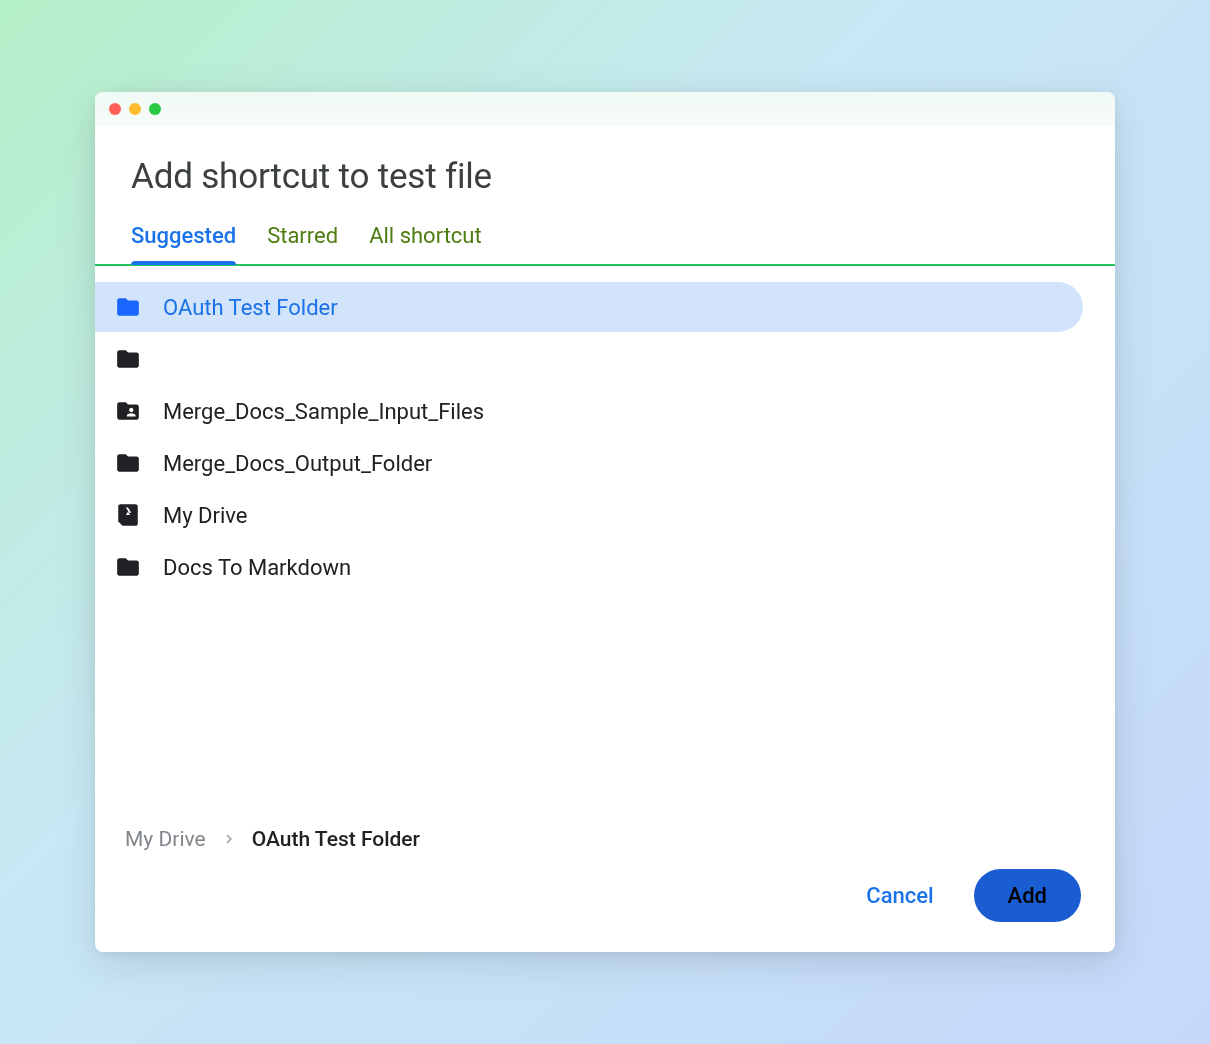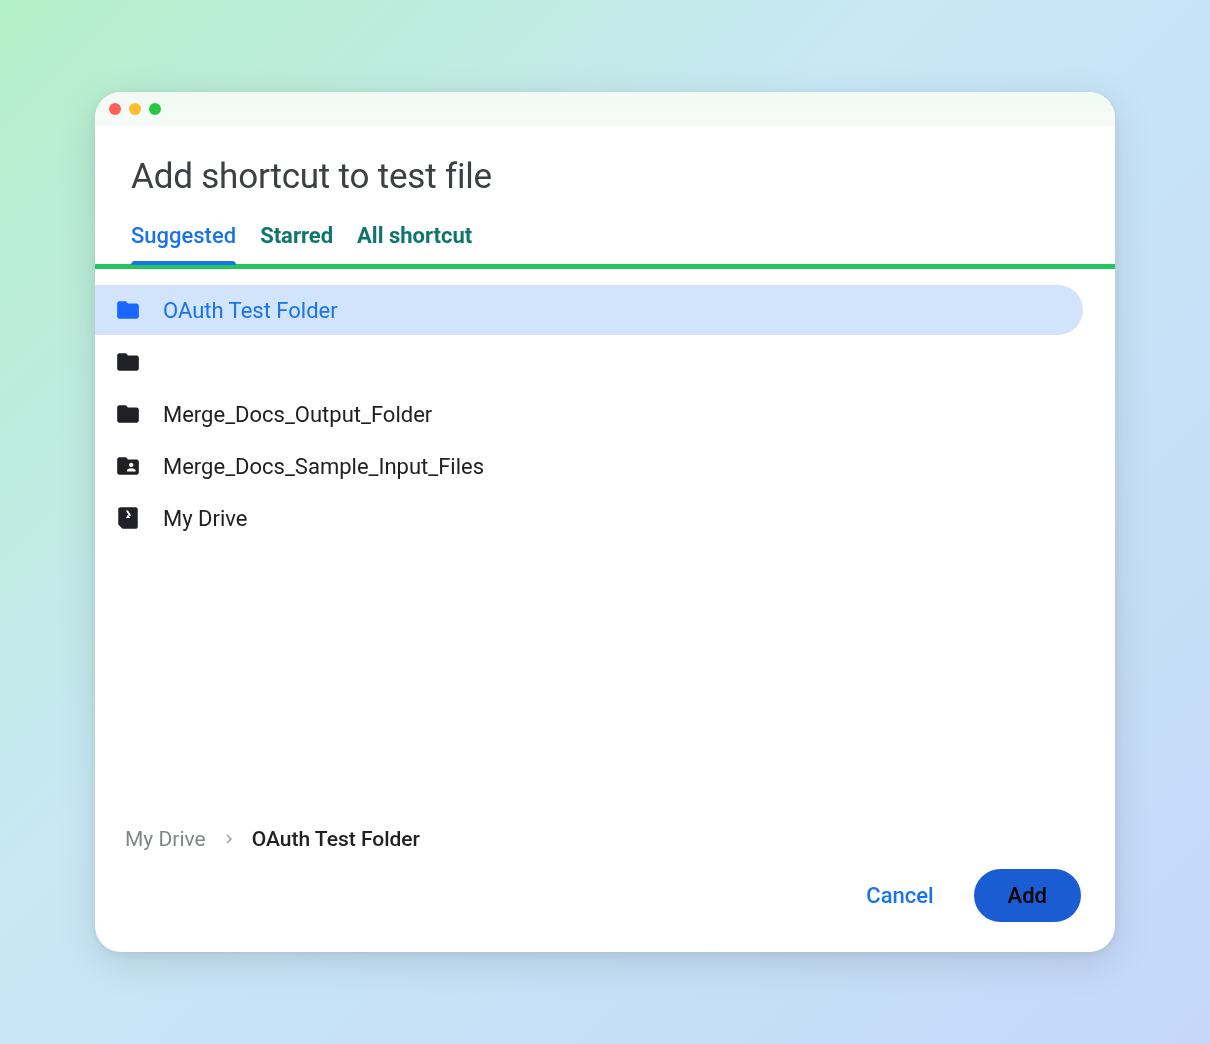--- a/index.html
+++ b/index.html
@@ -14,21 +14,21 @@
       background: linear-gradient(135deg, #b4f0c8 0%, #c8e8f5 40%, #c5d8fa 100%);
       display: flex;
       align-items: center;
       justify-content: center;
       overflow: hidden;
     }
     .window {
       width: 1020px;
       height: 860px;
       background: #fff;
-      border-radius: 26px;
+      border-radius: 8px;
       box-shadow: 0 10px 40px rgba(0,0,0,0.12), 0 2px 8px rgba(0,0,0,0.06);
       display: flex;
       flex-direction: column;
       overflow: hidden;
       position: relative;
     }
     .titlebar {
       height: 34px;
       background: linear-gradient(180deg, #f1faf5 0%, #f6fbf8 100%);
       display: flex;
@@ -48,31 +48,31 @@
       padding: 30px 36px 0 36px;
     }
     .dialog-title {
       font-size: 35px;
       font-weight: 400;
       color: #3c4043;
       letter-spacing: -0.2px;
     }
     .tabs {
       display: flex;
-      gap: 24px;
+      gap: 31px;
       padding: 26px 24px 0 36px;
-      border-bottom: 5px solid #22c55e;
+      border-bottom: 2px solid #22c55e;
     }
     .tab {
       font-size: 22px;
-      color: #0f766e;
+      color: #4d7c0f;
       padding-bottom: 16px;
       cursor: pointer;
       position: relative;
-      font-weight: 700;
+      font-weight: 400;
     }
     .tab.active {
       color: #1a73e8;
       font-weight: 500;
     }
     .tab.active::after {
       content: '';
       position: absolute;
       bottom: -1px;
       left: 0;
@@ -198,44 +198,52 @@
       <span class="icon-wrap">
         <svg class="icon-svg" width="26" height="26" viewBox="0 0 24 24">
             <path d="M10 4H4c-1.1 0-2 .9-2 2v12c0 1.1.9 2 2 2h16c1.1 0 2-.9 2-2V8c0-1.1-.9-2-2-2h-8l-2-2z"></path>
           </svg>
       </span>
     </div>
 
     <div class="list-item">
       <span class="icon-wrap">
         <svg class="icon-svg" width="26" height="26" viewBox="0 0 24 24">
+            <path d="M20 6h-8l-2-2H4c-1.1 0-2 .9-2 2v12c0 1.1.9 2 2 2h16c1.1 0 2-.9 2-2V8c0-1.1-.9-2-2-2zm-5 3c1.1 0 2 .9 2 2s-.9 2-2 2-2-.9-2-2 .9-2 2-2zm4 8h-8v-1c0-1.33 2.67-2 4-2s4 .67 4 2v1z"></path>
+          </svg>
+      </span>
+      <span>Merge_Docs_Sample_Input_Files</span>
+    </div>
+
+    <div class="list-item">
+      <span class="icon-wrap">
+        <svg class="icon-svg" width="26" height="26" viewBox="0 0 24 24">
             <path d="M10 4H4c-1.1 0-2 .9-2 2v12c0 1.1.9 2 2 2h16c1.1 0 2-.9 2-2V8c0-1.1-.9-2-2-2h-8l-2-2z"></path>
           </svg>
       </span>
       <span>Merge_Docs_Output_Folder</span>
     </div>
 
     <div class="list-item">
       <span class="icon-wrap">
         <svg class="icon-svg" width="26" height="26" viewBox="0 0 24 24">
-            <path d="M20 6h-8l-2-2H4c-1.1 0-2 .9-2 2v12c0 1.1.9 2 2 2h16c1.1 0 2-.9 2-2V8c0-1.1-.9-2-2-2zm-5 3c1.1 0 2 .9 2 2s-.9 2-2 2-2-.9-2-2 .9-2 2-2zm4 8h-8v-1c0-1.33 2.67-2 4-2s4 .67 4 2v1z"></path>
-          </svg>
-      </span>
-      <span>Merge_Docs_Sample_Input_Files</span>
-    </div>
-
-    <div class="list-item">
-      <span class="icon-wrap">
-        <svg class="icon-svg" width="26" height="26" viewBox="0 0 24 24">
             <path d="M19 2H5c-1.1 0-2 .9-2 2v14l4 4h12c1.1 0 2-.9 2-2V4c0-1.1-.9-2-2-2zm-7 3l3 5h-2l-3-5h2zm-2 7l2-3 2 3h-4zm-1-2l-2 3h2l1-1.5-1-1.5z"></path>
           </svg>
       </span>
       <span>My Drive</span>
     </div>
 
+    <div class="list-item">
+      <span class="icon-wrap">
+        <svg class="icon-svg" width="26" height="26" viewBox="0 0 24 24">
+            <path d="M10 4H4c-1.1 0-2 .9-2 2v12c0 1.1.9 2 2 2h16c1.1 0 2-.9 2-2V8c0-1.1-.9-2-2-2h-8l-2-2z"></path>
+          </svg>
+      </span>
+      <span>Docs To Markdown</span>
+    </div>
 
   </div>
 
   <div class="breadcrumb">
     <span class="breadcrumb-item muted">My Drive</span>
     <span class="breadcrumb-sep">
       <svg width="18" height="18" viewBox="0 0 24 24" fill="#9aa0a6">
           <path d="M8.59 16.59L13.17 12 8.59 7.41 10 6l6 6-6 6-1.41-1.41z"></path>
         </svg>
     </span>

